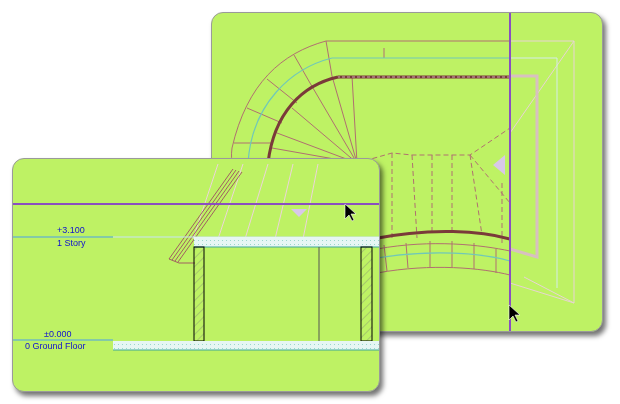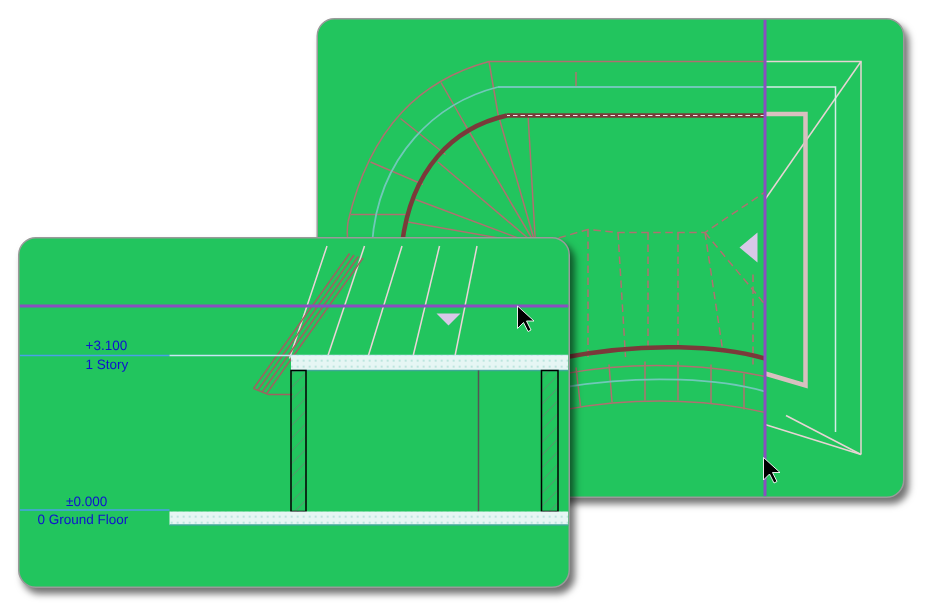--- a/index.html
+++ b/index.html
@@ -1,17 +1,17 @@
 <!DOCTYPE html>
 <html><head>
 <meta charset="utf-8">
 <style>
   html, body { margin:0; padding:0; }
   body { width:620px; height:404px; background:#ffffff; position:relative; overflow:hidden; font-family:"Liberation Sans", sans-serif; }
-  .panel { position:absolute; background:#22c55e; border:1px solid #9a9a9a; border-radius:12px; box-shadow: 3px 4px 5px rgba(0,0,0,0.55); overflow:hidden; }
+  .panel { position:absolute; background:#bef264; border:1px solid #9a9a9a; border-radius:12px; box-shadow: 3px 4px 5px rgba(0,0,0,0.55); overflow:hidden; }
   #plan { left:211px; top:12px; width:390px; height:318px; }
   #section { left:12px; top:158px; width:366px; height:232px; }
   svg { position:absolute; left:0; top:0; }
   .lvl-text { position:absolute; font-size:9px; color:#1010d0; line-height:10px; white-space:nowrap; }
 </style>
 </head>
 <body>
 
 <div id="plan" class="panel">
   <svg width="390" height="318" viewBox="0 0 390 318">

